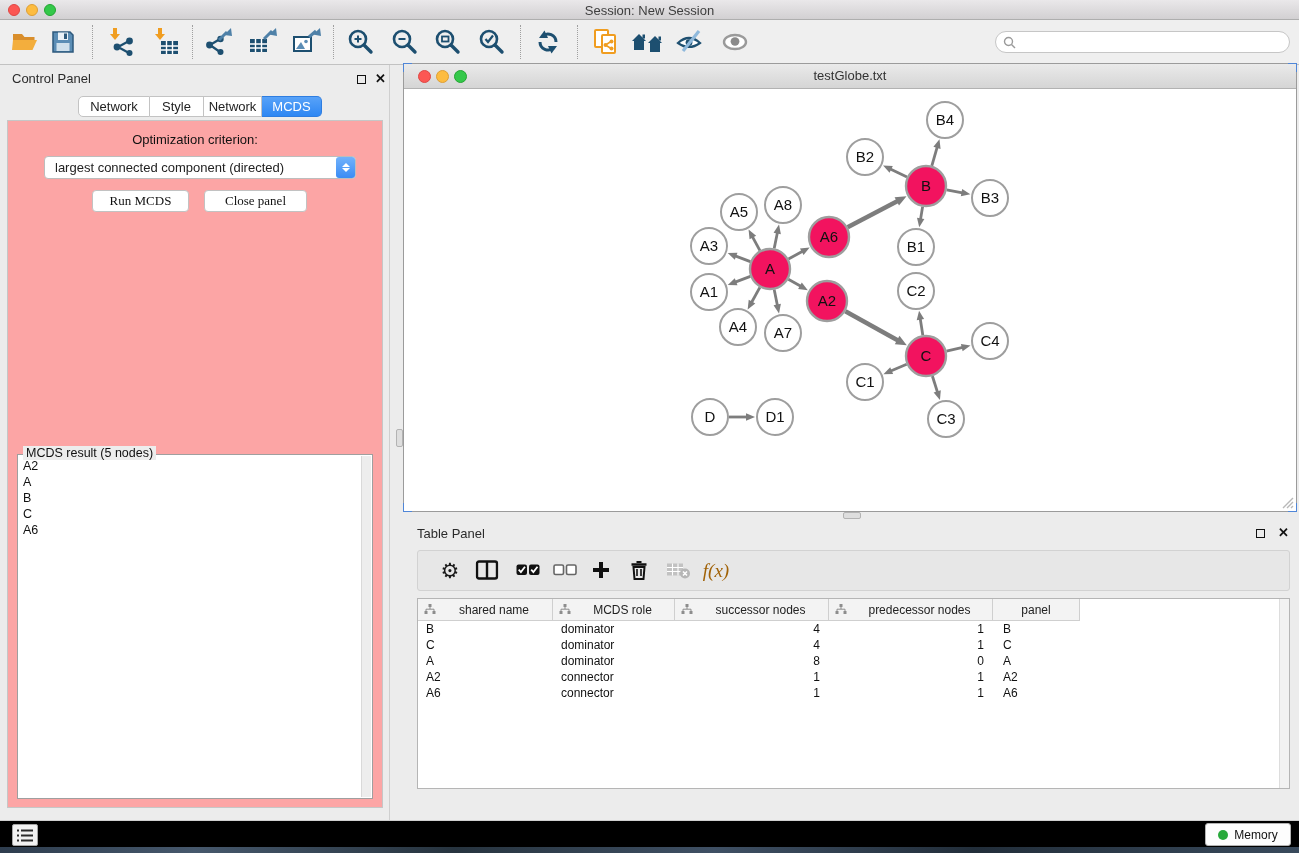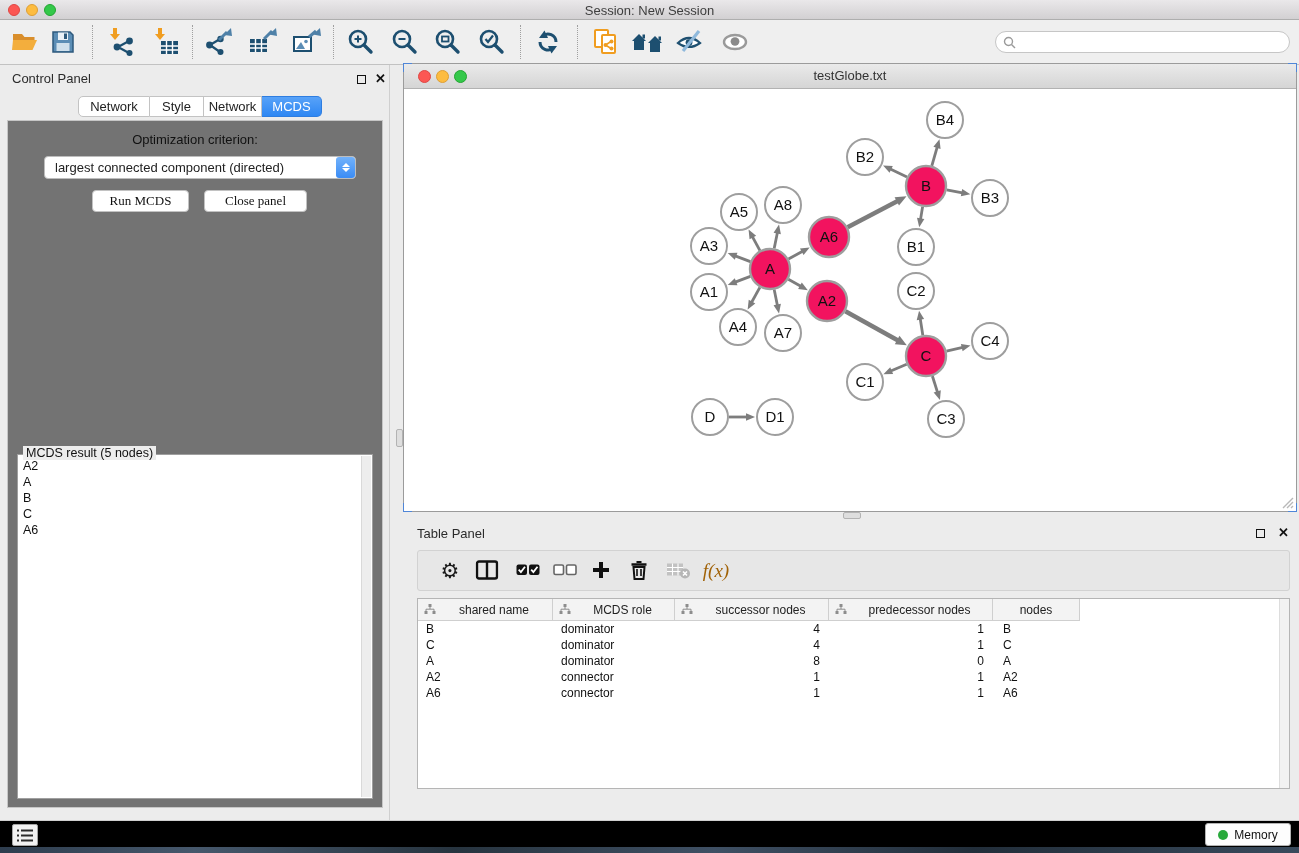--- a/index.html
+++ b/index.html
@@ -29,21 +29,21 @@
   .float-btn{position:absolute;width:9px;height:9px;border:1.5px solid #111;background:none;padding:0;}
   .close-btn{position:absolute;font-size:13px;font-weight:700;color:#111;background:none;border:none;padding:0;line-height:1;}
   .cp-float{left:357px;top:10px;} .cp-close{left:375px;top:7px;}
   .seg-row{position:absolute;display:flex;}
   .cp-tabs{left:78px;top:31px;}
   .seg{height:21px;box-sizing:border-box;display:flex;align-items:center;justify-content:center;
     background:#fff;border:1px solid #c3c3c3;border-left:none;color:#222;font-size:13px;cursor:default;}
   .seg:first-child{border-left:1px solid #c3c3c3;border-radius:5px 0 0 5px;}
   .seg:last-child{border-radius:0 5px 5px 0;}
   .seg.active{background:linear-gradient(#58a2f8,#2e87f3);border-color:#2e7de0;color:#fff;}
-  .cp-content{position:absolute;left:7px;top:55px;width:376px;height:688px;background:#737373;
+  .cp-content{position:absolute;left:7px;top:55px;width:376px;height:688px;background:#fca5a5;
     border:1px solid #c6c6c6;box-sizing:border-box;}
   .opt-label{position:absolute;left:0;right:0;top:11px;text-align:center;font-size:13px;color:#111;}
   .dropdown{position:absolute;left:36px;top:35px;width:312px;height:23px;background:#fff;
     border:1px solid #bdbdbd;border-radius:4px;box-sizing:border-box;display:flex;align-items:center;font-size:13px;}
   .dropdown .dd-text{padding-left:10px;flex:1;white-space:nowrap;overflow:hidden;}
   .dd-stepper{width:19px;height:21px;border-radius:3px;background:linear-gradient(#72b2fb,#3a8cf5);
     display:flex;flex-direction:column;align-items:center;justify-content:center;gap:1px;}
   .dd-stepper span{width:0;height:0;border-left:4px solid transparent;border-right:4px solid transparent;}
   .dd-up{border-bottom:4px solid #fff;} .dd-down{border-top:4px solid #fff;}
   .mac-btn{position:absolute;height:22px;background:#fff;border:1px solid #c2c2c2;border-radius:4px;
@@ -572,21 +572,21 @@
           <div class="dt-hcell" style="width: 164px;">
             <svg width="12" height="11" viewBox="0 0 12 11">
               <rect x="4.5" y="0" width="3" height="3" fill="#8d8d8d"></rect>
               <rect x="0.5" y="7" width="3" height="3" fill="#8d8d8d"></rect>
               <rect x="8.5" y="7" width="3" height="3" fill="#8d8d8d"></rect>
               <path d="M6 3 V5 M2 7 V5.2 H10 V7" stroke="#8d8d8d" fill="none" stroke-width="1"></path>
             </svg>
             <span class="hlabel">predecessor nodes</span>
           </div>
           <div class="dt-hcell" style="width: 87px;">
-            <span class="hlabel">nodes</span>
+            <span class="hlabel">panel</span>
           </div>
         </div>
       <div id="dt-body">
           <div class="dt-row">
             <div class="dt-cell" style="width: 135px; padding-left: 8px;">B</div>
             <div class="dt-cell" style="width: 122px; padding-left: 8px;">dominator</div>
             <div class="dt-cell" style="width: 154px; text-align: right; padding-right: 9px;">4</div>
             <div class="dt-cell" style="width: 164px; text-align: right; padding-right: 9px;">1</div>
             <div class="dt-cell" style="width: 87px; padding-left: 10px;">B</div>
           </div>

